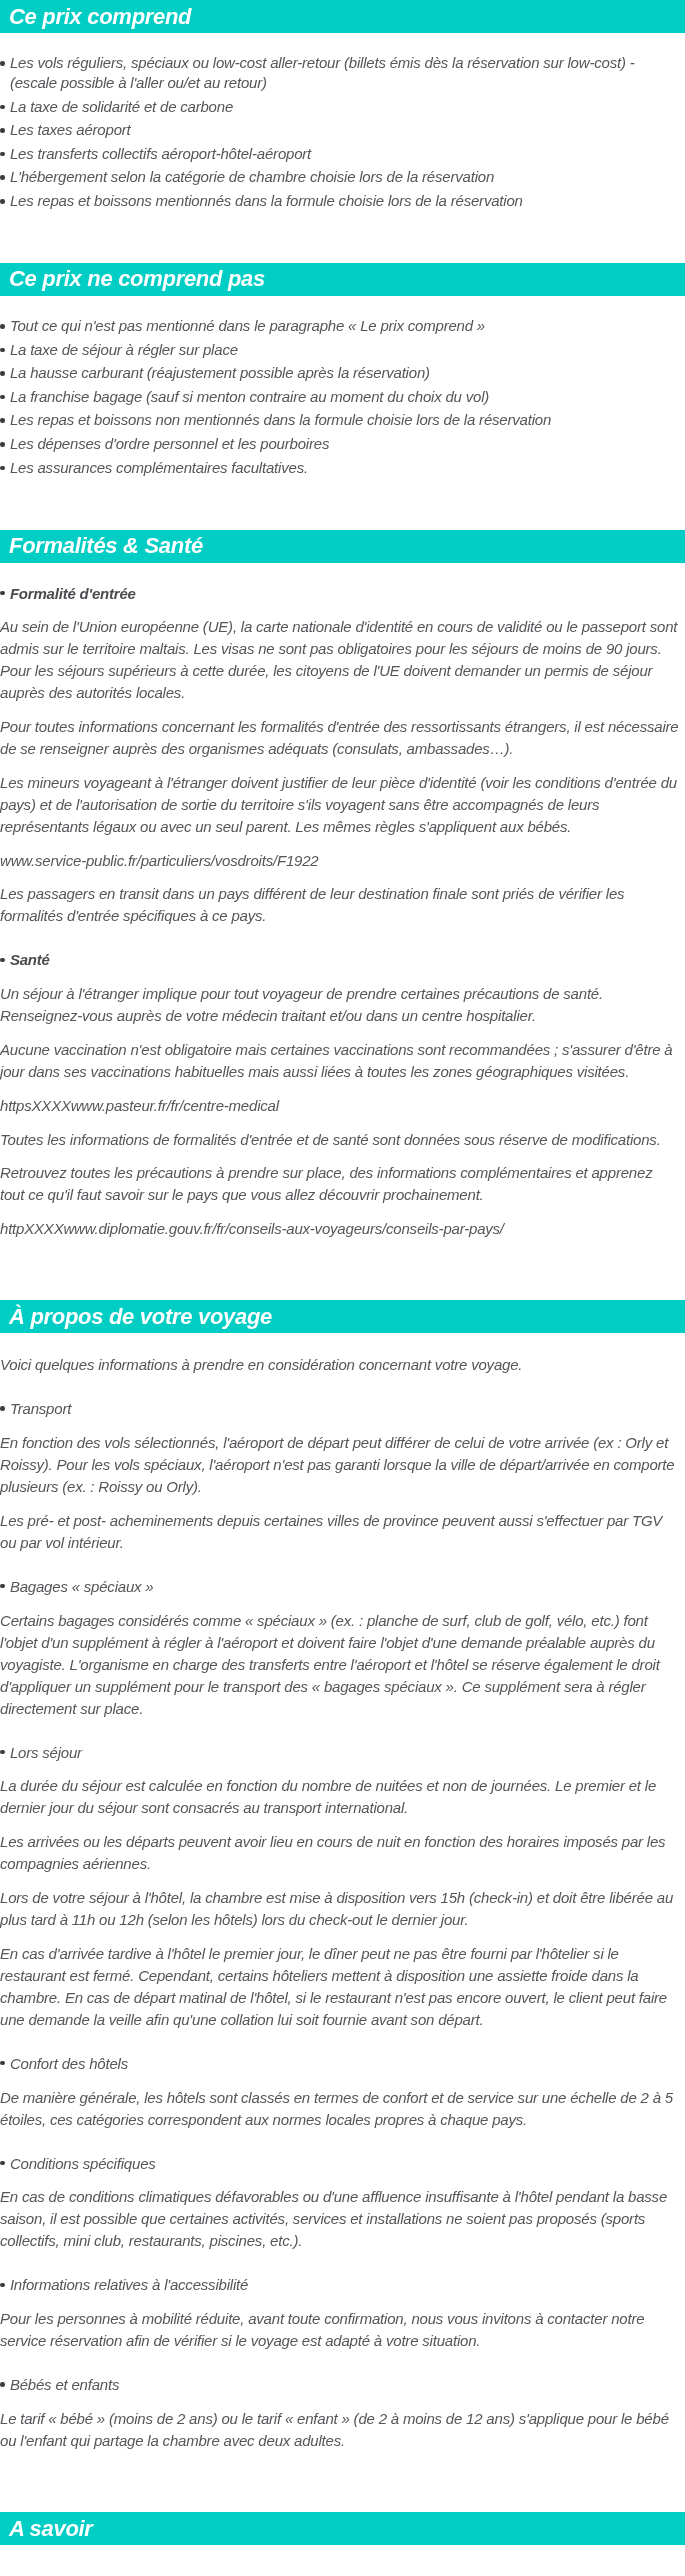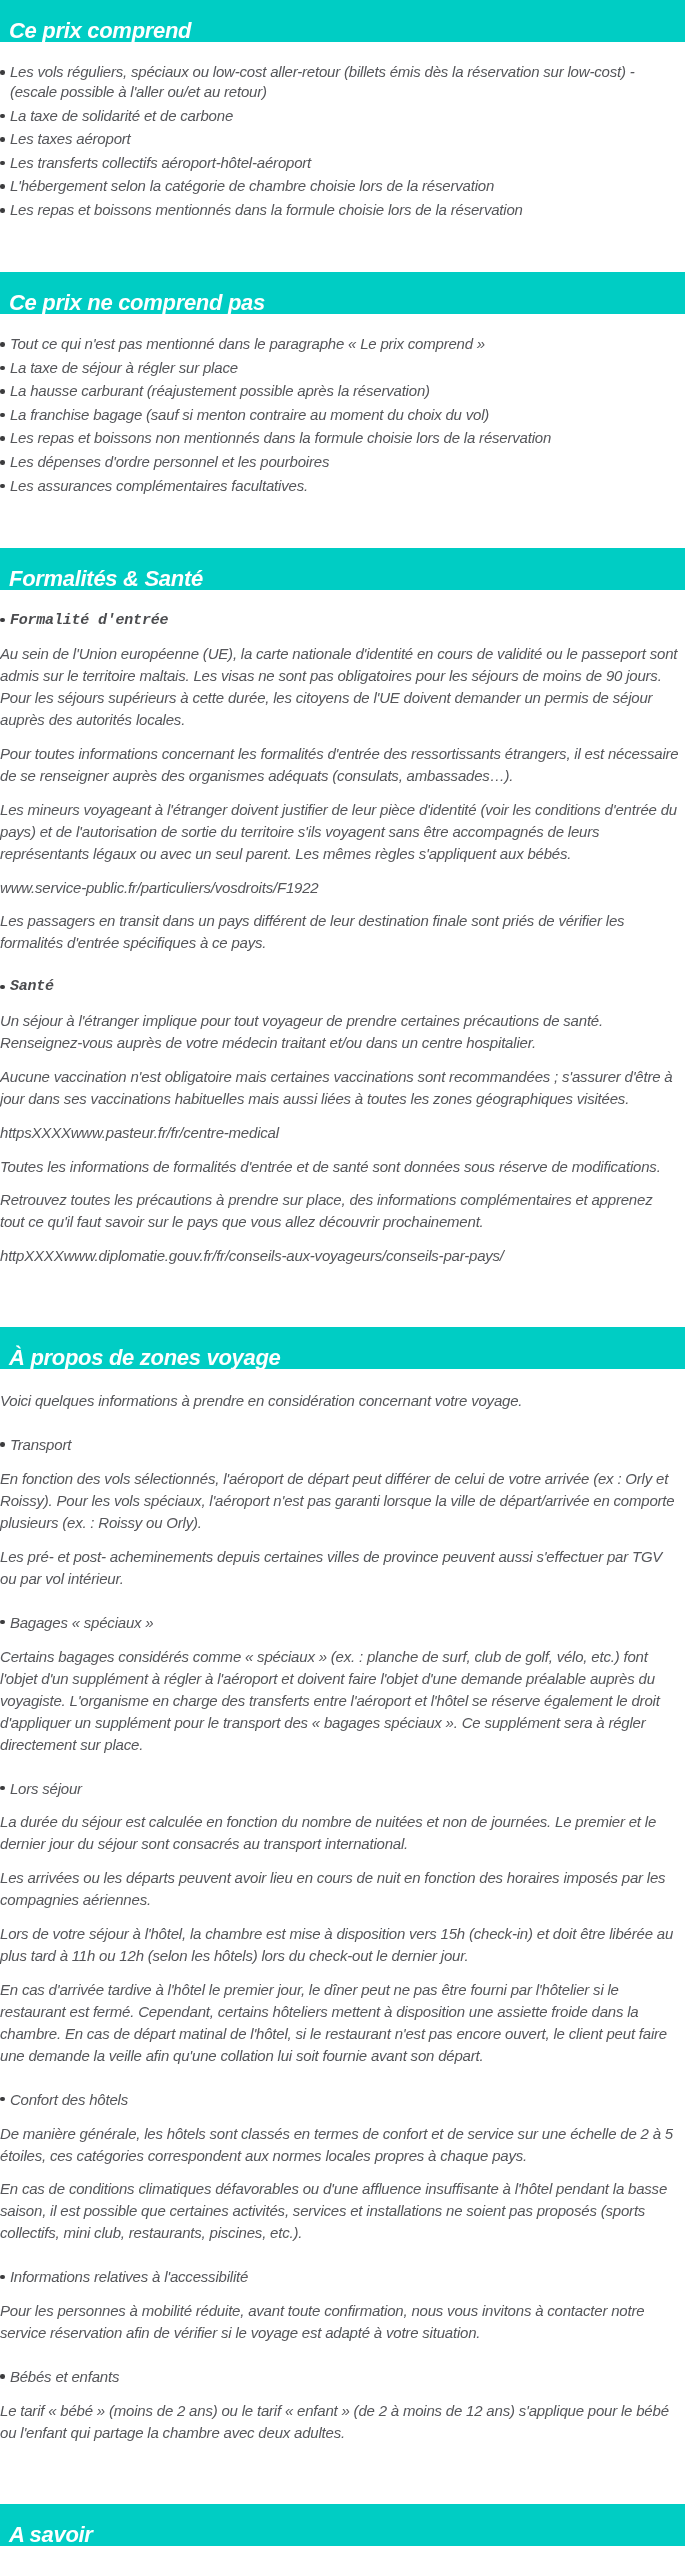--- a/index.html
+++ b/index.html
@@ -15,23 +15,23 @@
     min-height:2576px;
     font-family:"Liberation Sans", sans-serif;
     font-style:italic;
     color:var(--text);
     letter-spacing:-0.2px;
   }
   main{width:685px;}
   .section{width:100%;}
   .bar{
     background:var(--accent);
-    height:42px;
+    height:33px;
     display:flex;
-    align-items:flex-end;
+    align-items:center;
     padding:0 9px;
     margin-top:43px;
   }
   .section:first-child .bar{margin-top:0;}
   .bar-title{
     color:var(--bar-text);
     font-size:22px;
     line-height:1;
     font-weight:700;
     font-style:italic;
@@ -57,21 +57,21 @@
   .dot{
     flex:0 0 auto;
     width:4.5px;height:4.5px;
     border-radius:50%;
     background:var(--dot);
     margin:8.1px 5.4px 0 0;
   }
   .bullet-text{flex:1;}
   .heading{margin:22px 0 11px;}
   .heading .bullet-text{line-height:22px;}
-  .bold .bullet-text{font-weight:700;color:#4b4c4f;font-family:Liberation Mono, monospace;}
+  .bold .bullet-text{font-weight:700;color:#4b4c4f;}
 </style>
 </head>
 <body>
 
 <main>
     <section class="section">
       <header class="bar">
         <h2 class="bar-title">Ce prix comprend</h2>
       </header>
       <div class="section-body">
@@ -157,21 +157,21 @@
         <p class="para">Un séjour à l'étranger implique pour tout voyageur de prendre certaines précautions de santé. Renseignez-vous auprès de votre médecin traitant et/ou dans un centre hospitalier.</p>
         <p class="para">Aucune vaccination n'est obligatoire mais certaines vaccinations sont recommandées ; s'assurer d'être à jour dans ses vaccinations habituelles mais aussi liées à toutes les zones géographiques visitées.</p>
         <p class="para">httpsXXXXwww.pasteur.fr/fr/centre-medical</p>
         <p class="para">Toutes les informations de formalités d'entrée et de santé sont données sous réserve de modifications.</p>
         <p class="para">Retrouvez toutes les précautions à prendre sur place, des informations complémentaires et apprenez tout ce qu'il faut savoir sur le pays que vous allez découvrir prochainement.</p>
         <p class="para">httpXXXXwww.diplomatie.gouv.fr/fr/conseils-aux-voyageurs/conseils-par-pays/</p>
       </div>
     </section>
     <section class="section">
       <header class="bar">
-        <h2 class="bar-title">À propos de zones voyage</h2>
+        <h2 class="bar-title">À propos de votre voyage</h2>
       </header>
       <div class="section-body">
         <p class="para">Voici quelques informations à prendre en considération concernant votre voyage.</p>
         <div class="bullet-row heading">
           <span class="dot"></span>
           <span class="bullet-text">Transport</span>
         </div>
         <p class="para">En fonction des vols sélectionnés, l'aéroport de départ peut différer de celui de votre arrivée (ex : Orly et Roissy). Pour les vols spéciaux, l'aéroport n'est pas garanti lorsque la ville de départ/arrivée en comporte plusieurs (ex. : Roissy ou Orly).</p>
         <p class="para">Les pré- et post- acheminements depuis certaines villes de province peuvent aussi s'effectuer par TGV ou par vol intérieur.</p>
         <div class="bullet-row heading">
@@ -185,20 +185,24 @@
         </div>
         <p class="para">La durée du séjour est calculée en fonction du nombre de nuitées et non de journées. Le premier et le dernier jour du séjour sont consacrés au transport international.</p>
         <p class="para">Les arrivées ou les départs peuvent avoir lieu en cours de nuit en fonction des horaires imposés par les compagnies aériennes.</p>
         <p class="para">Lors de votre séjour à l'hôtel, la chambre est mise à disposition vers 15h (check-in) et doit être libérée au plus tard à 11h ou 12h (selon les hôtels) lors du check-out le dernier jour.</p>
         <p class="para">En cas d'arrivée tardive à l'hôtel le premier jour, le dîner peut ne pas être fourni par l'hôtelier si le restaurant est fermé. Cependant, certains hôteliers mettent à disposition une assiette froide dans la chambre. En cas de départ matinal de l'hôtel, si le restaurant n'est pas encore ouvert, le client peut faire une demande la veille afin qu'une collation lui soit fournie avant son départ.</p>
         <div class="bullet-row heading">
           <span class="dot"></span>
           <span class="bullet-text">Confort des hôtels</span>
         </div>
         <p class="para">De manière générale, les hôtels sont classés en termes de confort et de service sur une échelle de 2 à 5 étoiles, ces catégories correspondent aux normes locales propres à chaque pays.</p>
+        <div class="bullet-row heading">
+          <span class="dot"></span>
+          <span class="bullet-text">Conditions spécifiques</span>
+        </div>
         <p class="para">En cas de conditions climatiques défavorables ou d'une affluence insuffisante à l'hôtel pendant la basse saison, il est possible que certaines activités, services et installations ne soient pas proposés (sports collectifs, mini club, restaurants, piscines, etc.).</p>
         <div class="bullet-row heading">
           <span class="dot"></span>
           <span class="bullet-text">Informations relatives à l'accessibilité</span>
         </div>
         <p class="para">Pour les personnes à mobilité réduite, avant toute confirmation, nous vous invitons à contacter notre service réservation afin de vérifier si le voyage est adapté à votre situation.</p>
         <div class="bullet-row heading">
           <span class="dot"></span>
           <span class="bullet-text">Bébés et enfants</span>
         </div>

